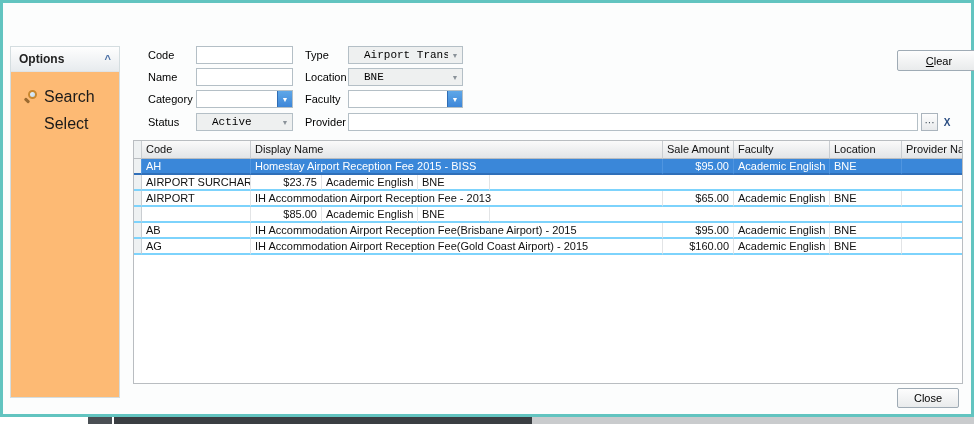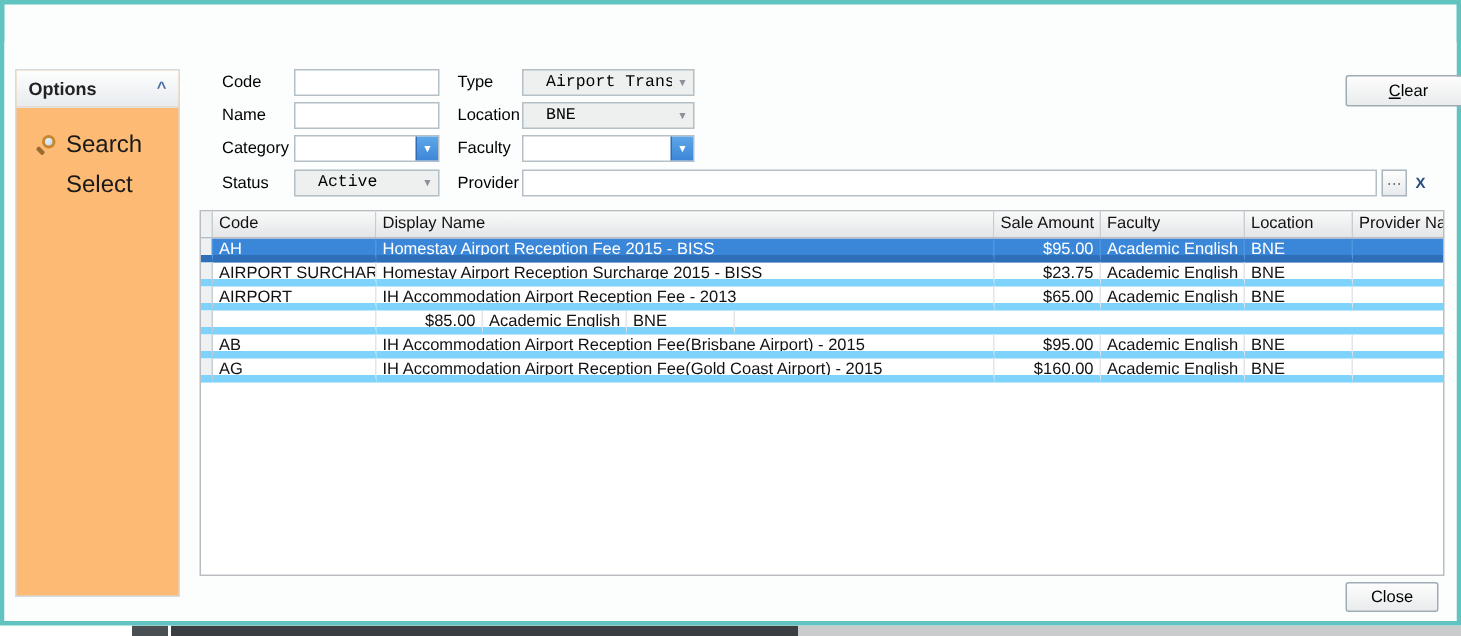--- a/index.html
+++ b/index.html
@@ -124,21 +124,21 @@
   }
   .grid-header { display: flex; height: 18px; }
   .hcell {
     background: linear-gradient(#fafafa,#e3e5e7);
     border-right: 1px solid #c9cdd1; border-bottom: 1px solid #b9bdc1;
     font-size: 11px; color: #111111; padding: 2px 4px 0 4px;
     overflow: hidden; white-space: nowrap; cursor: pointer;
   }
   .grid-row { display: flex; height: 16px; background: #ffffff; cursor: pointer; }
   .cell {
-    border-right: 1px solid #e2e4e6; border-bottom: 5px solid #7dd3fc;
+    border-right: 1px solid #e2e4e6; border-bottom: 2px solid #7dd3fc;
     font-size: 11px; color: #111111; padding: 1px 4px 0 4px;
     overflow: hidden; white-space: nowrap;
   }
   .marker { width: 8px; flex: 0 0 8px; background: #eef1f2; border-right: 1px solid #c9cdd1; padding: 0; }
   .c-code   { width: 109px; flex: 0 0 109px; }
   .c-name   { width: 412px; flex: 0 0 412px; }
   .c-amount { width: 71px;  flex: 0 0 71px; text-align: right; }
   .c-fac    { width: 96px;  flex: 0 0 96px; }
   .c-loc    { width: 72px;  flex: 0 0 72px; }
   .c-prov   { flex: 1; border-right: none; }
@@ -244,21 +244,20 @@
         <div class="cell c-name">Homestay Airport Reception Fee 2015 - BISS</div>
         <div class="cell c-amount">$95.00</div>
         <div class="cell c-fac">Academic English</div>
         <div class="cell c-loc">BNE</div>
         <div class="cell c-prov"></div>
       </div>
 
       <div class="grid-row">
         <div class="cell marker"></div>
         <div class="cell c-code">AIRPORT SURCHARGE</div>
-        <div class="cell c-name">Homestay Airport Reception Surcharge 2015 - BISS</div>
         <div class="cell c-amount">$23.75</div>
         <div class="cell c-fac">Academic English</div>
         <div class="cell c-loc">BNE</div>
         <div class="cell c-prov"></div>
       </div>
 
       <div class="grid-row">
         <div class="cell marker"></div>
         <div class="cell c-code">AIRPORT</div>
         <div class="cell c-name">IH Accommodation Airport Reception Fee - 2013</div>

